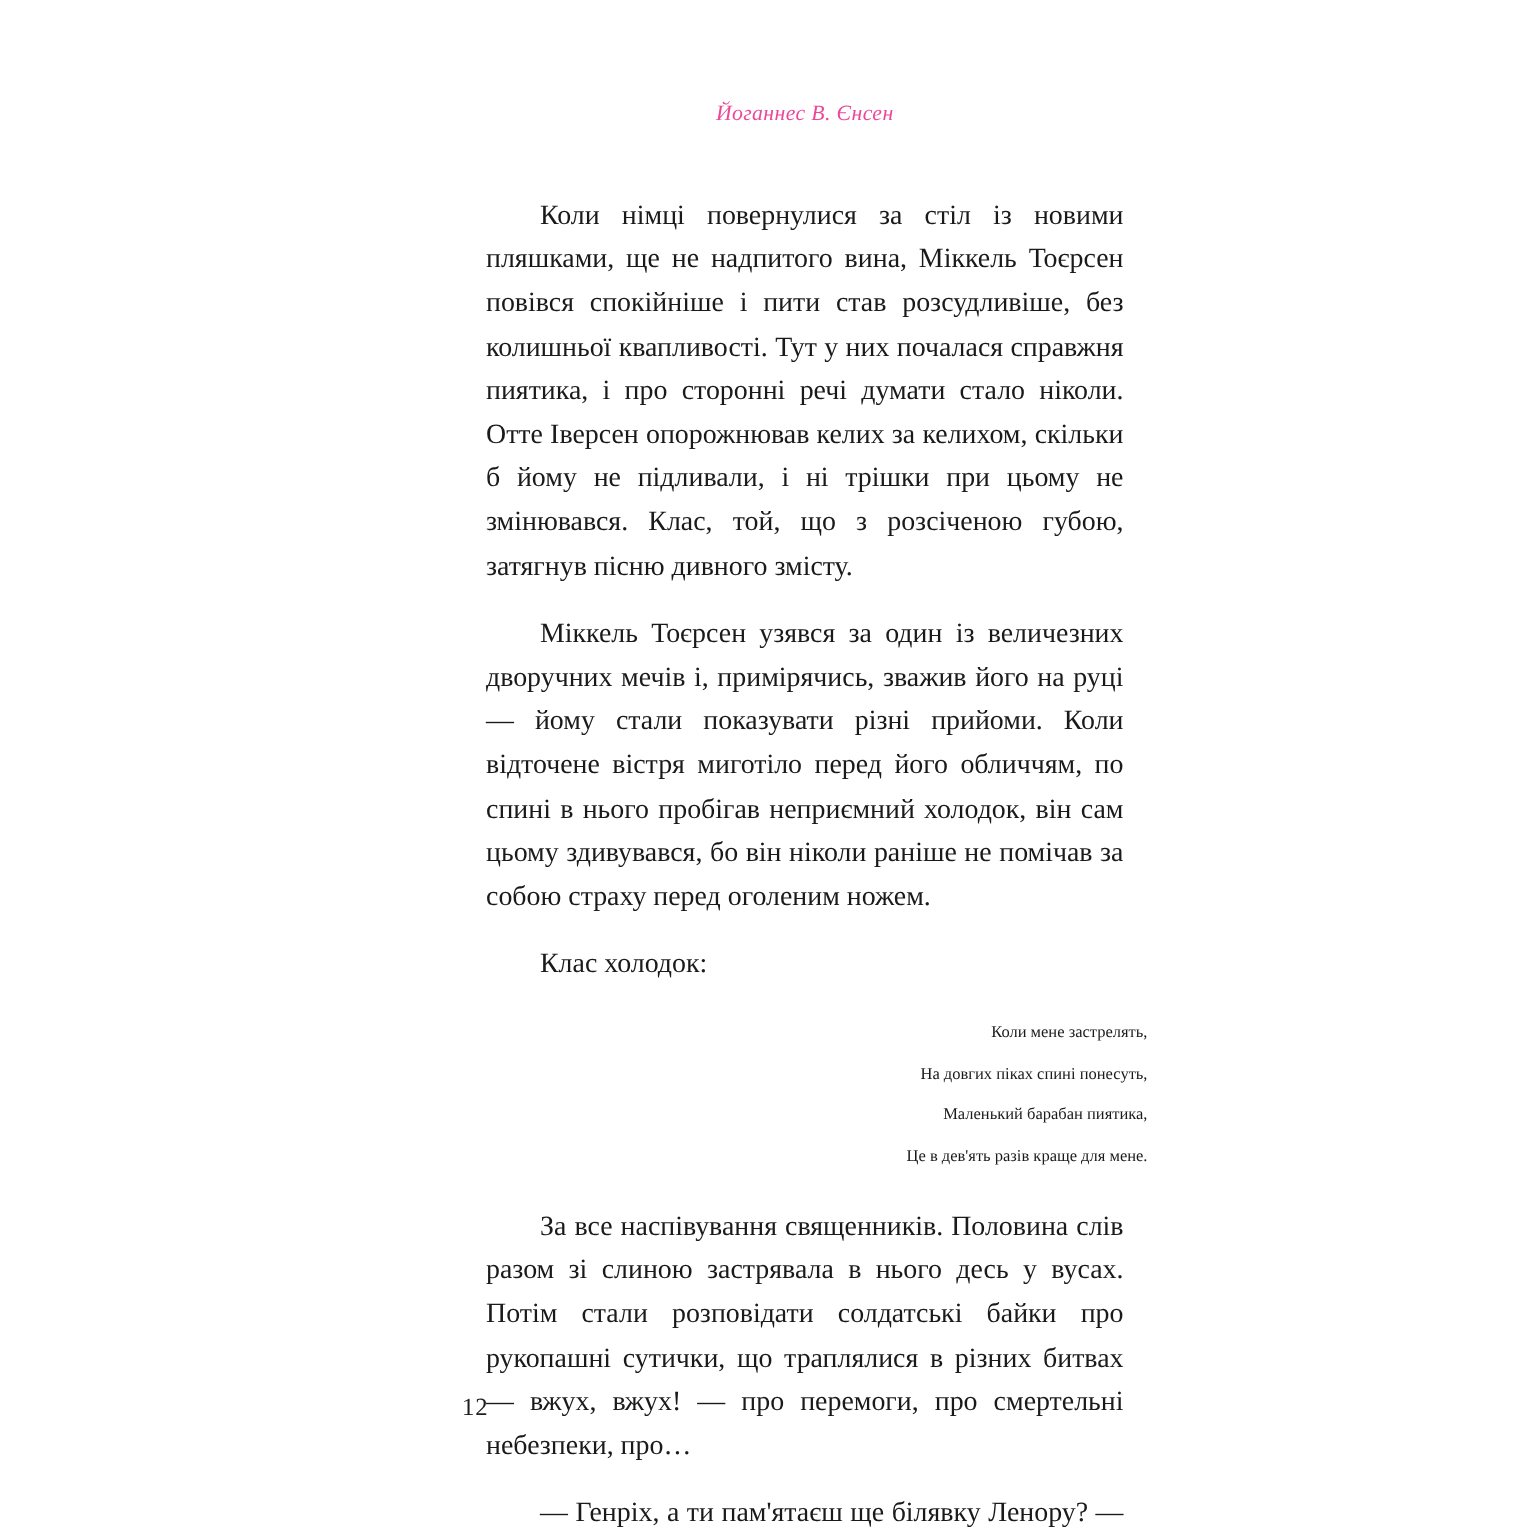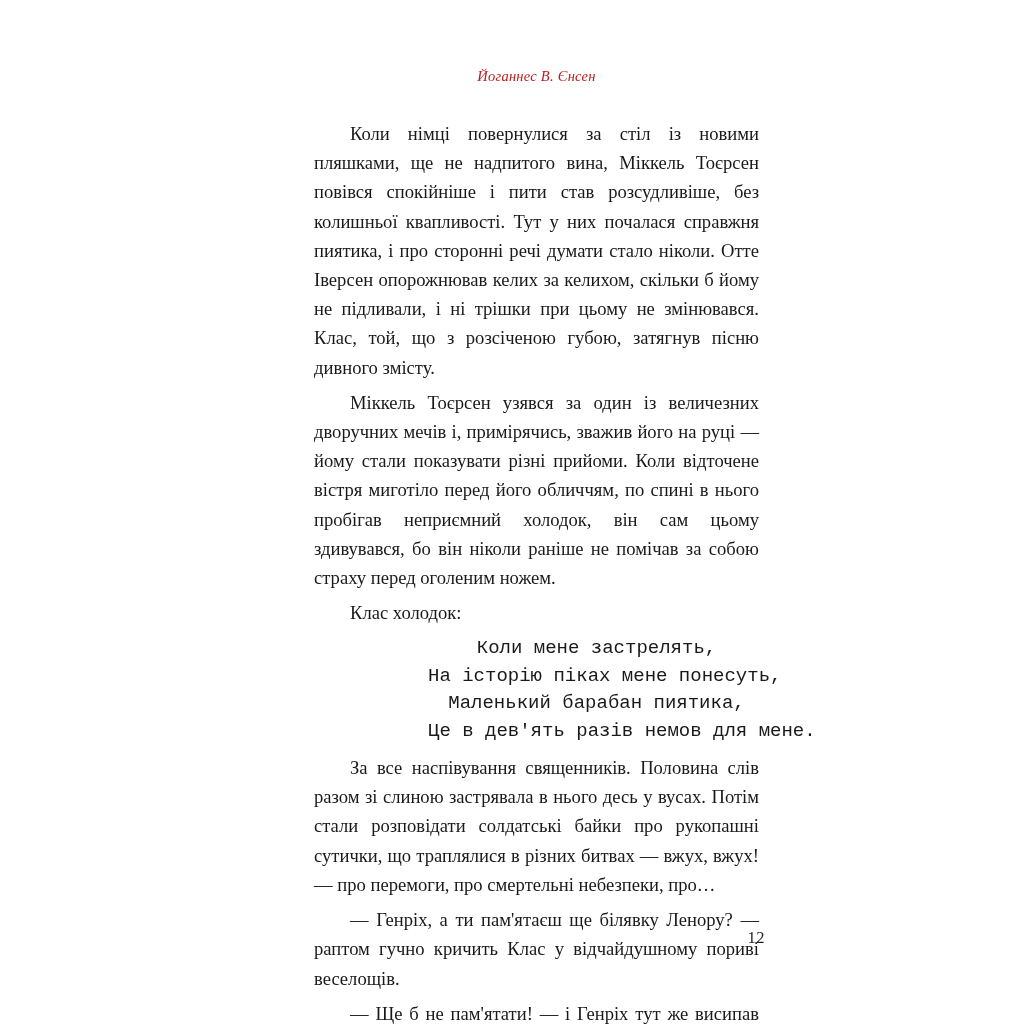--- a/index.html
+++ b/index.html
@@ -28,71 +28,70 @@
   
   .running-header {
     position: absolute;
     top: 68px;
     left: 308px;
     width: 457px;
     text-align: center;
     font-style: italic;
     font-size: 14.5px;
     letter-spacing: 0.25px;
-    color: #b91c1c;
+    color: #ec4899;
     white-space: nowrap;
   }
 
   
   .text-block {
     position: absolute;
     top: 113px;
     left: 308px;
     width: 457px;
   }
 
   p.para {
-    margin: 6px;
+    margin: 16px;
     font-size: 18.6px;
     line-height: 29.2px;
     text-align: justify;
     text-justify: inter-word;
     text-indent: 36px;
     hyphens: manual;
     word-spacing: 0px;
   }
 
   p.para.last-loose {
     text-align: justify;
   }
 
   
   .verse {
     margin: 0;
     padding: 0 0 0 120px;
     list-style: none;
   }
   .verse li {
-    font-size: 19px;
+    font-size: 11px;
     line-height: 27.4px;
-    text-align: center;
+    text-align: right;
     white-space: nowrap;
-    font-family: Liberation Mono, monospace;
   }
 
   .verse-spacer-top { height: 2px; }
   .verse-spacer-bottom { height: 2px; }
 
   
   .folio {
     position: absolute;
     top: 928px;
     left: 308px;
     width: 457px;
-    text-align: right;
+    text-align: left;
     font-size: 16.5px;
     color: #1f1f1f;
     letter-spacing: 0.5px;
   }
 </style>
 </head>
 <body>
 
 <div class="page">
 
@@ -103,23 +102,23 @@
     <p class="para">Коли німці повернулися за стіл із новими пляшками, ще не надпитого вина, Міккель Тоєрсен повівся спокійніше і пити став розсудливіше, без колишньої квапливості. Тут у них почалася справжня пиятика, і про сторонні речі думати стало ніколи. Отте Іверсен опорожнював келих за келихом, скільки б йому не підливали, і ні трішки при цьому не змінювався. Клас, той, що з розсіченою губою, затягнув пісню дивного змісту.</p>
 
     <p class="para">Міккель Тоєрсен узявся за один із величезних дворучних мечів і, примірячись, зважив його на руці — йому стали показувати різні прийоми. Коли відточене вістря миготіло перед його обличчям, по спині в нього пробігав неприємний холодок, він сам цьому здивувався, бо він ніколи раніше не помічав за собою страху перед оголеним ножем.</p>
 
     <p class="para">Клас холодок:</p>
 
     <div class="verse-spacer-top"></div>
 
     <ul class="verse">
       <li>Коли мене застрелять,</li>
-      <li>На історію піках мене понесуть,</li>
+      <li>На довгих піках спині понесуть,</li>
       <li>Маленький барабан пиятика,</li>
-      <li>Це в дев'ять разів немов для мене.</li>
+      <li>Це в дев'ять разів краще для мене.</li>
     </ul>
 
     <div class="verse-spacer-bottom"></div>
 
     <p class="para">За все наспівування священників. Половина слів разом зі слиною застрявала в нього десь у вусах. Потім стали розповідати солдатські байки про рукопашні сутички, що траплялися в різних битвах — вжух, вжух! — про перемоги, про смертельні небезпеки, про…</p>
 
     <p class="para">— Генріх, а ти пам'ятаєш ще білявку Ленору? — раптом гучно кричить Клас у відчайдушному пориві веселощів.</p>
 
     <p class="para last-loose">— Ще б не пам'ятати! — і Генріх тут же висипав усю історію, немов горох із мішка. Клас із Самуелем корчилися від сміху. Міккель Тоєрсен мовчки зіщулювався, слухаючи відверті розповіді, і поглядав на Отте Іверсена, тільки він один і помітив зарозумілу усмішку, що промайнула на</p>
 

